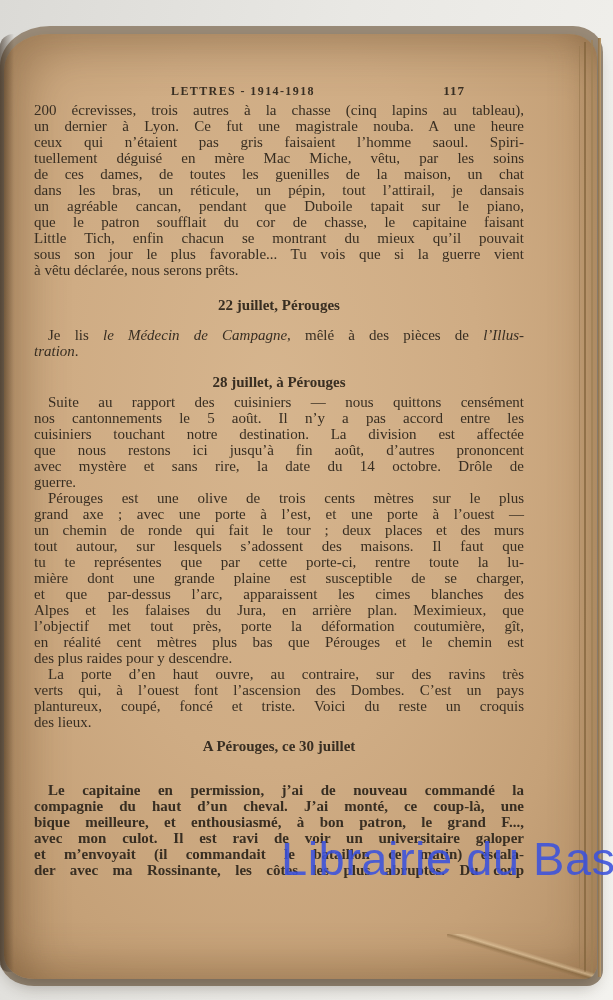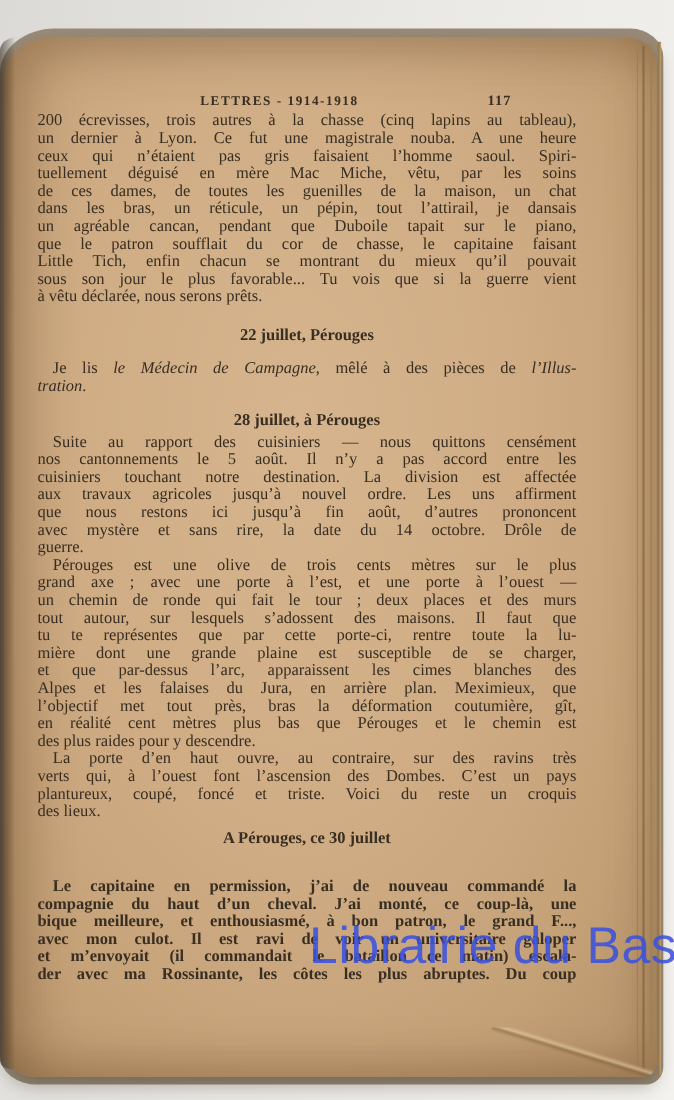--- a/index.html
+++ b/index.html
@@ -53,21 +53,21 @@
         rgba(120, 92, 52, 0) 46%, rgba(120, 92, 52, 0.45) 50%,
         rgba(232, 208, 168, 0.55) 53%, rgba(120, 92, 52, 0) 57%);
     border-bottom-right-radius: 14px;
   }
   
   .text-layer { position: absolute; inset: 0; color: #382e22; }
   .page-header {
     position: absolute; top: 84px; left: 34px; width: 490px; height: 15px;
     font-size: 12px; font-weight: bold;
   }
-  .header-title { position: absolute; left: 148px; top: 0; letter-spacing: 1.4px; }
+  .header-title { position: absolute; left: 137px; top: 0; letter-spacing: 1.4px; }
   .header-pagenum { position: absolute; right: 59px; top: -1px; font-size: 13px; letter-spacing: 1px; }
   .text-body {
     position: absolute; top: 102px; left: 34px; width: 490px;
     font-size: 15px; line-height: 16px;
   }
   .blk.heading { font-weight: bold; text-align: center; }
   .line { text-align: justify; text-align-last: justify; }
   .line.lastline { text-align-last: left; }
   .line.indent { text-indent: 14px; }
   .it { font-style: italic; }
@@ -124,35 +124,34 @@
         <div class="blk heading">22 juillet, Pérouges</div>
         <div class="blk para">
           <div class="line indent"><span>Je lis </span><span class="it">le Médecin de Campagne</span><span>, mêlé à des pièces de </span><span class="it">l’Illus-</span></div>
           <div class="line lastline"><span class="it">tration</span><span>.</span></div>
         </div>
         <div class="blk heading">28 juillet, à Pérouges</div>
         <div class="blk para">
           <div class="line indent">Suite au rapport des cuisiniers — nous quittons censément</div>
           <div class="line">nos cantonnements le 5 août. Il n’y a pas accord entre les</div>
           <div class="line">cuisiniers touchant notre destination. La division est affectée</div>
-          <div class="line">aux travaux agricoles jusqu’à nouvel ordre. Les uns affirment</div>
           <div class="line">que nous restons ici jusqu’à fin août, d’autres prononcent</div>
           <div class="line">avec mystère et sans rire, la date du 14 octobre. Drôle de</div>
           <div class="line lastline">guerre.</div>
         </div>
         <div class="blk para">
           <div class="line indent">Pérouges est une olive de trois cents mètres sur le plus</div>
           <div class="line">grand axe ; avec une porte à l’est, et une porte à l’ouest —</div>
           <div class="line">un chemin de ronde qui fait le tour ; deux places et des murs</div>
           <div class="line">tout autour, sur lesquels s’adossent des maisons. Il faut que</div>
           <div class="line">tu te représentes que par cette porte-ci, rentre toute la lu-</div>
           <div class="line">mière dont une grande plaine est susceptible de se charger,</div>
           <div class="line">et que par-dessus l’arc, apparaissent les cimes blanches des</div>
           <div class="line">Alpes et les falaises du Jura, en arrière plan. Meximieux, que</div>
-          <div class="line">l’objectif met tout près, bras la déformation coutumière, gît,</div>
+          <div class="line">l’objectif met tout près, porte la déformation coutumière, gît,</div>
           <div class="line">en réalité cent mètres plus bas que Pérouges et le chemin est</div>
           <div class="line lastline">des plus raides pour y descendre.</div>
         </div>
         <div class="blk para">
           <div class="line indent">La porte d’en haut ouvre, au contraire, sur des ravins très</div>
           <div class="line">verts qui, à l’ouest font l’ascension des Dombes. C’est un pays</div>
           <div class="line">plantureux, coupé, foncé et triste. Voici du reste un croquis</div>
           <div class="line lastline">des lieux.</div>
         </div>
         <div class="blk heading">A Pérouges, ce 30 juillet</div>

